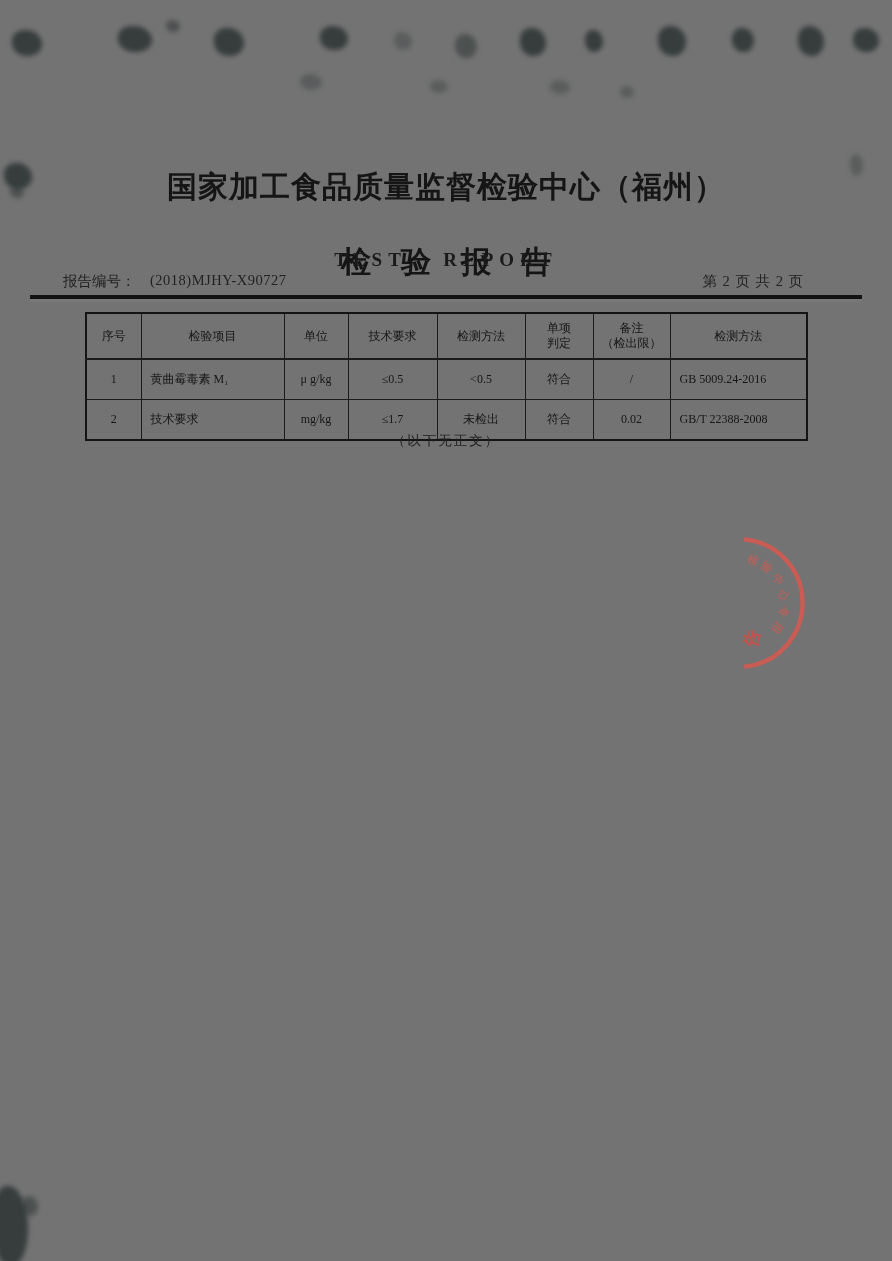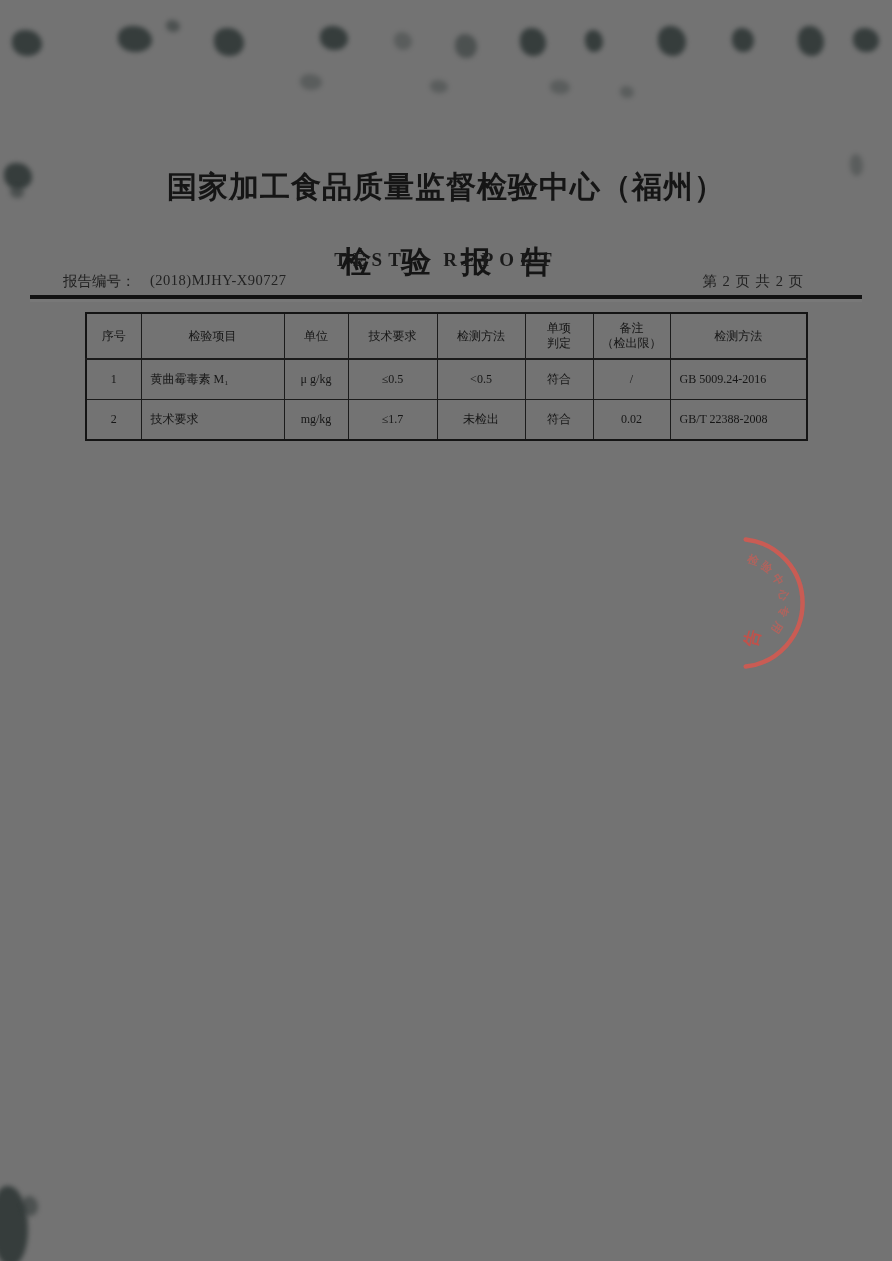--- a/index.html
+++ b/index.html
@@ -161,20 +161,21 @@
         <td>mg/kg</td>
         <td>≤1.7</td>
         <td>未检出</td>
         <td>符合</td>
         <td>0.02</td>
         <td class="left">GB/T 22388-2008</td>
       </tr>
     </tbody>
   </table>
 
+  <div class="endnote">（以下无正文）</div>
 
   <svg class="stamp" viewBox="0 0 160 160">
     <path d="M 85.7 16.4 A 64 64 0 0 1 85.7 143.6" fill="none" stroke="#df564c" stroke-width="4.5" stroke-linecap="round" opacity="0.8"></path>
     <g fill="#d85a50" opacity="0.6" font-size="11" text-anchor="middle">
       <text x="92.9" y="40.5" transform="rotate(18 92.9 37.2)">检</text>
       <text x="106.7" y="47.8" transform="rotate(38 106.7 44.5)">验</text>
       <text x="117.6" y="60.1" transform="rotate(59 117.6 56.8)">中</text>
       <text x="123.3" y="75.5" transform="rotate(80 123.3 72.2)">心</text>
       <text x="123.2" y="91.9" transform="rotate(101 123.2 88.6)">专</text>
       <text x="116.7" y="107.8" transform="rotate(123 116.7 104.5)">用</text>

